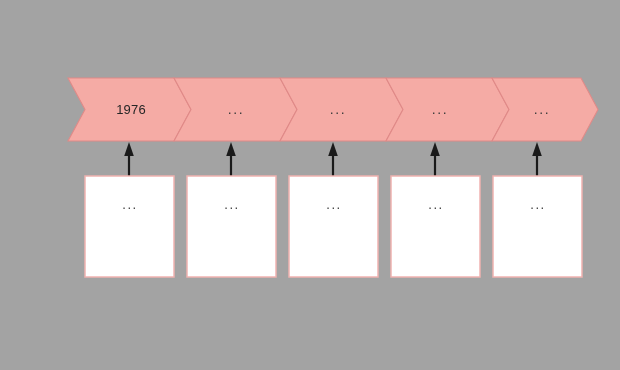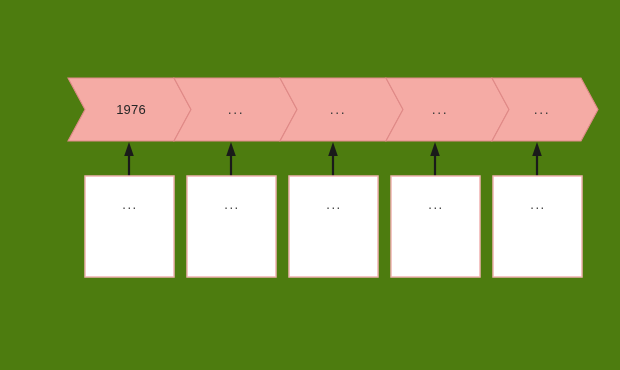--- a/index.html
+++ b/index.html
@@ -8,21 +8,21 @@
     padding: 0;
     background: #ffffff;
   }
   body {
     font-family: "Liberation Sans", sans-serif;
   }
   #canvas {
     position: relative;
     width: 620px;
     height: 370px;
-    background: #4d7c0f;
+    background: #a3a3a3;
     overflow: hidden;
   }
   #diagram-svg {
     position: absolute;
     left: 0;
     top: 0;
     width: 620px;
     height: 370px;
     display: block;
   }

